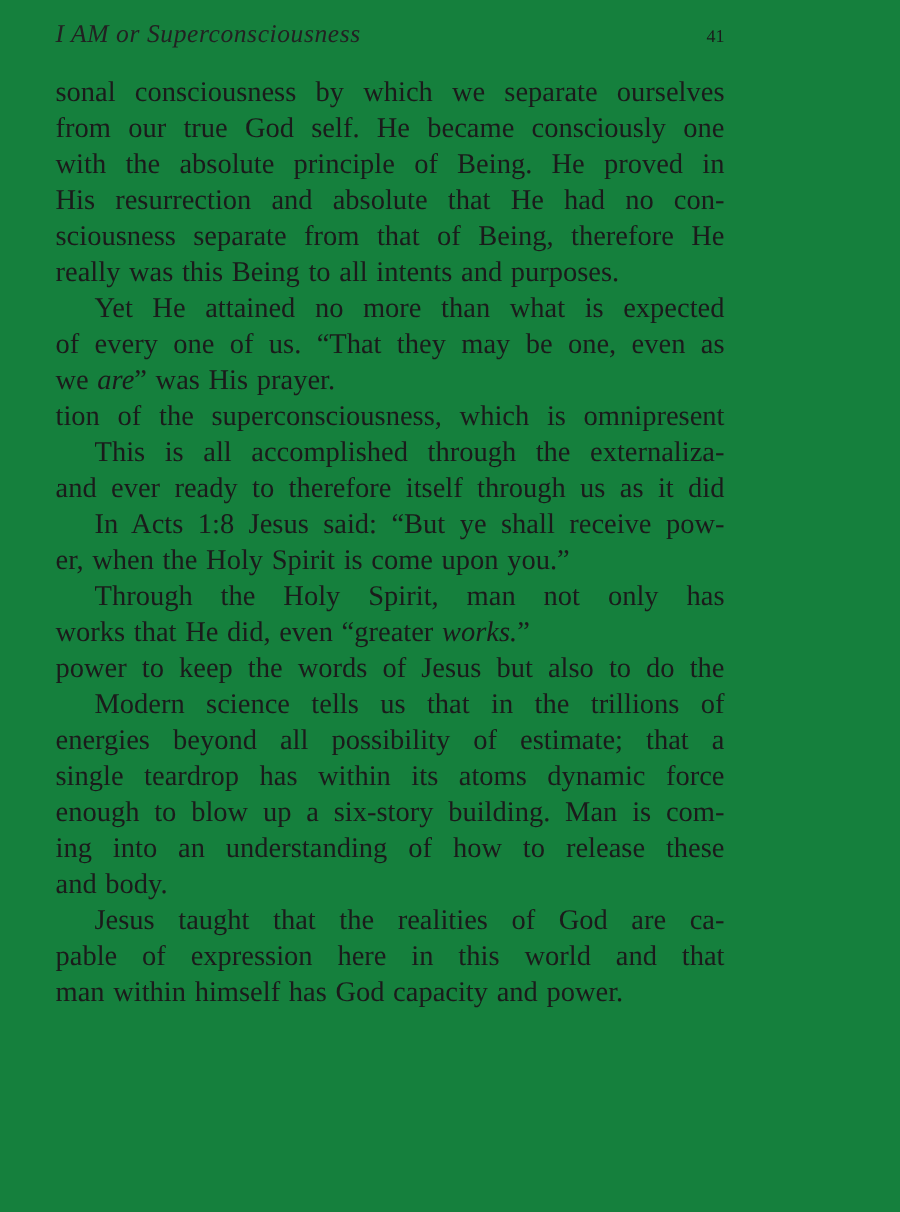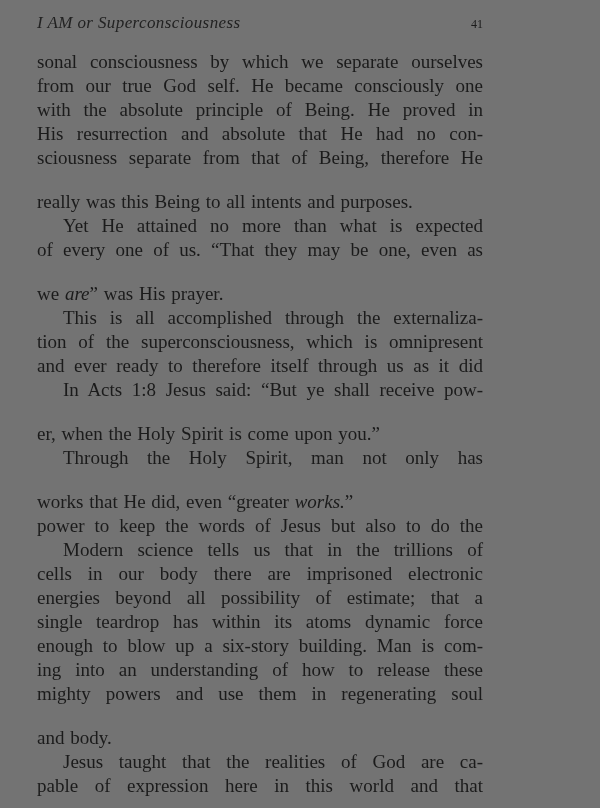--- a/index.html
+++ b/index.html
@@ -9,21 +9,21 @@
     height: 808px;
     background: #fdfdfc;
     position: relative;
     font-family: "Liberation Serif", "DejaVu Serif", serif;
     color: #1b1b1b;
     overflow: hidden;
   }
   .page {
     position: absolute;
     inset: 0;
-    background: #737373;
+    background: #15803d;
   }
   .running-header {
     position: absolute;
     left: 37px;
     top: 13px;
     width: 446px;
     display: flex;
     justify-content: space-between;
     align-items: baseline;
   }
@@ -49,21 +49,20 @@
   }
   .paragraph { margin: 0; }
   .line {
     text-align: justify;
     text-align-last: justify;
     white-space: normal;
   }
   .line.last {
     text-align: center;
     text-align-last: left;
-    margin-top: 20px;
   }
   .line.indent {
     text-indent: 26px;
   }
   .italic { font-style: italic; }
 </style>
 </head>
 <body>
 
 <div class="page">
@@ -79,41 +78,39 @@
         <div class="line"><span>His resurrection and absolute that He had no con-</span></div>
         <div class="line"><span>sciousness separate from that of Being, therefore He</span></div>
         <div class="line last"><span>really was this Being to all intents and purposes.</span></div>
       </div>
       <div class="paragraph">
         <div class="line indent"><span>Yet He attained no more than what is expected</span></div>
         <div class="line"><span>of every one of us. “That they may be one, even as</span></div>
         <div class="line last"><span>we </span><span class="italic">are</span><span>” was His prayer.</span></div>
       </div>
       <div class="paragraph">
+        <div class="line"><span>tion of the superconsciousness, which is omnipresent</span></div>
         <div class="line indent"><span>This is all accomplished through the externaliza-</span></div>
-        <div class="line"><span>tion of the superconsciousness, which is omnipresent</span></div>
         <div class="line"><span>and ever ready to therefore itself through us as it did</span></div>
       </div>
       <div class="paragraph">
         <div class="line indent"><span>In Acts 1:8 Jesus said: “But ye shall receive pow-</span></div>
         <div class="line last"><span>er, when the Holy Spirit is come upon you.”</span></div>
       </div>
       <div class="paragraph">
         <div class="line indent"><span>Through the Holy Spirit, man not only has</span></div>
         <div class="line last"><span>works that He did, even “greater </span><span class="italic">works.</span><span>”</span></div>
         <div class="line"><span>power to keep the words of Jesus but also to do the</span></div>
       </div>
       <div class="paragraph">
         <div class="line indent"><span>Modern science tells us that in the trillions of</span></div>
-        <div class="line"><span>cells in our body there are imprisoned electronic</span></div>
         <div class="line"><span>energies beyond all possibility of estimate; that a</span></div>
         <div class="line"><span>single teardrop has within its atoms dynamic force</span></div>
         <div class="line"><span>enough to blow up a six-story building. Man is com-</span></div>
         <div class="line"><span>ing into an understanding of how to release these</span></div>
-        <div class="line"><span>mighty powers and use them in regenerating soul</span></div>
         <div class="line last"><span>and body.</span></div>
       </div>
       <div class="paragraph">
         <div class="line indent"><span>Jesus taught that the realities of God are ca-</span></div>
         <div class="line"><span>pable of expression here in this world and that</span></div>
         <div class="line last"><span>man within himself has God capacity and power.</span></div>
       </div>
     </div>
 </div>
 

